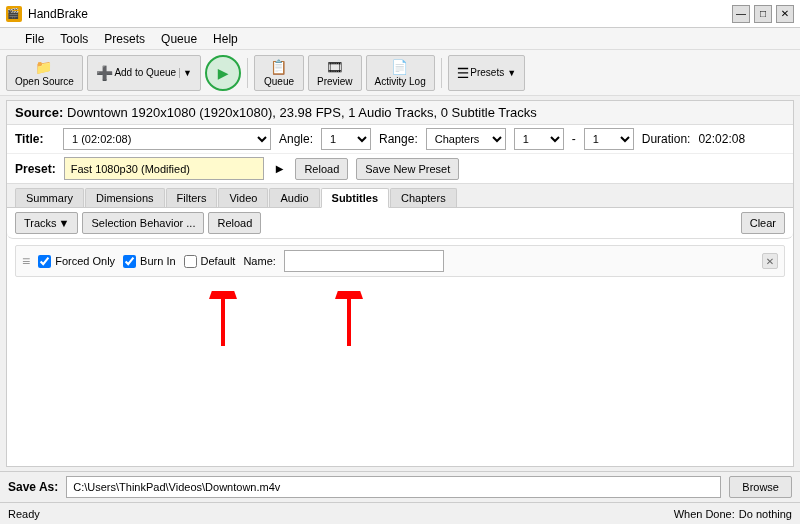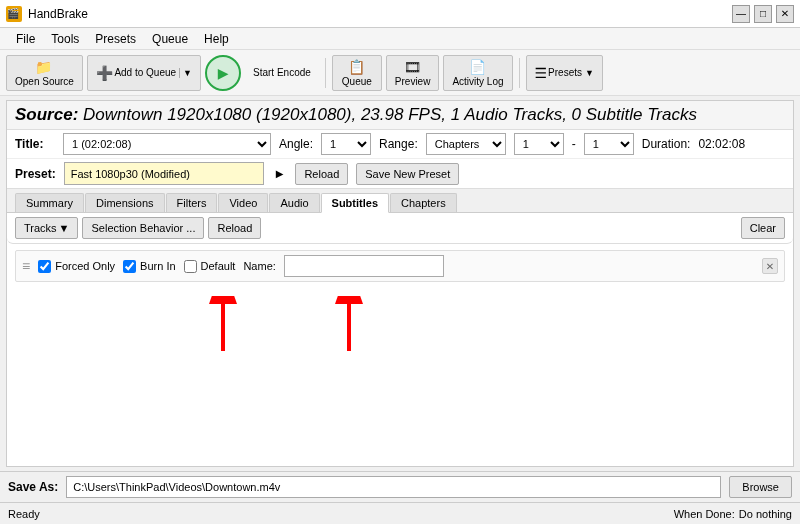--- a/index.html
+++ b/index.html
@@ -7,32 +7,32 @@
     
     
     .title-bar { background: #fff; border-bottom: 1px solid #ccc; display: flex; align-items: center; justify-content: space-between; padding: 4px 6px; height: 28px; }
     .title-bar-left { display: flex; align-items: center; gap: 6px; }
     .title-bar-icon { width: 16px; height: 16px; background: #e8a000; border-radius: 2px; display: flex; align-items: center; justify-content: center; font-size: 10px; }
     .title-bar-title { font-size: 12px; }
     .title-bar-controls { display: flex; gap: 4px; }
     .title-bar-btn { width: 18px; height: 18px; border: 1px solid #999; background: #e0e0e0; font-size: 10px; display: flex; align-items: center; justify-content: center; cursor: pointer; }
     
     
-    .menu-bar { background: #f5f5f5; border-bottom: 1px solid #ddd; display: flex; align-items: center; height: 22px; padding: 0 8px; }
+    .menu-bar { background: #f5f5f5; border-bottom: 1px solid #ddd; display: flex; align-items: center; height: 22px; padding: 0 17px; }
     .menu-item { padding: 2px 8px; font-size: 12px; cursor: pointer; }
     
     
     .toolbar { background: #f5f5f5; border-bottom: 1px solid #ddd; display: flex; align-items: center; gap: 4px; padding: 4px 6px; height: 46px; }
     .toolbar-btn { display: flex; flex-direction: column; align-items: center; justify-content: center; background: #e8e8e8; border: 1px solid #c0c0c0; padding: 3px 8px; cursor: pointer; min-width: 50px; height: 36px; font-size: 10px; gap: 1px; border-radius: 2px; }
     .toolbar-btn-icon { font-size: 14px; }
     .toolbar-sep { width: 1px; height: 30px; background: #ccc; margin: 0 2px; }
     .start-btn { background: #d4edda; border: 2px solid #28a745; border-radius: 50%; width: 36px; height: 36px; display: flex; align-items: center; justify-content: center; cursor: pointer; font-size: 14px; color: #28a745; }
     
     
-    .source-info { padding: 4px 8px; background: #f5f5f5; border-bottom: 1px solid #ddd; font-size: 17px; font-style: italic; }
+    .source-info { padding: 4px 8px; background: #f5f5f5; border-bottom: 1px solid #ddd; font-size: 13px; }
     
     
     .form-row { display: flex; align-items: center; padding: 3px 8px; border-bottom: 1px solid #eee; gap: 8px; }
     .form-label { font-size: 12px; font-weight: bold; min-width: 40px; }
     .form-select { border: 1px solid #aaa; background: white; padding: 1px 4px; font-size: 11px; height: 22px; }
     .form-select-wide { width: 208px; }
     
     
     .preset-row { display: flex; align-items: center; padding: 3px 8px; border-bottom: 1px solid #ddd; gap: 8px; }
     .preset-input { border: 1px solid #aaa; background: #fffacd; padding: 1px 6px; font-size: 11px; height: 23px; width: 200px; }
@@ -104,23 +104,20 @@
     <div class="toolbar-btn">
       <span class="toolbar-btn-icon">📁</span>
       <span>Open Source</span>
     </div>
     <div class="toolbar-btn" style="flex-direction:row; min-width:80px;">
       <span class="toolbar-btn-icon">➕</span>
       <span style="font-size:10px;">Add to Queue</span>
       <span style="font-size:9px; margin-left:2px; border-left:1px solid #aaa; padding-left:3px;">▼</span>
     </div>
     <div class="start-btn">▶</div>
-    <div class="toolbar-btn" style="border:none; background:none; font-size:10px;">
-      <span>Start Encode</span>
-    </div>
     <div class="toolbar-sep"></div>
     <div class="toolbar-btn">
       <span class="toolbar-btn-icon">📋</span>
       <span>Queue</span>
     </div>
     <div class="toolbar-btn">
       <span class="toolbar-btn-icon">🎞</span>
       <span>Preview</span>
     </div>
     <div class="toolbar-btn">

